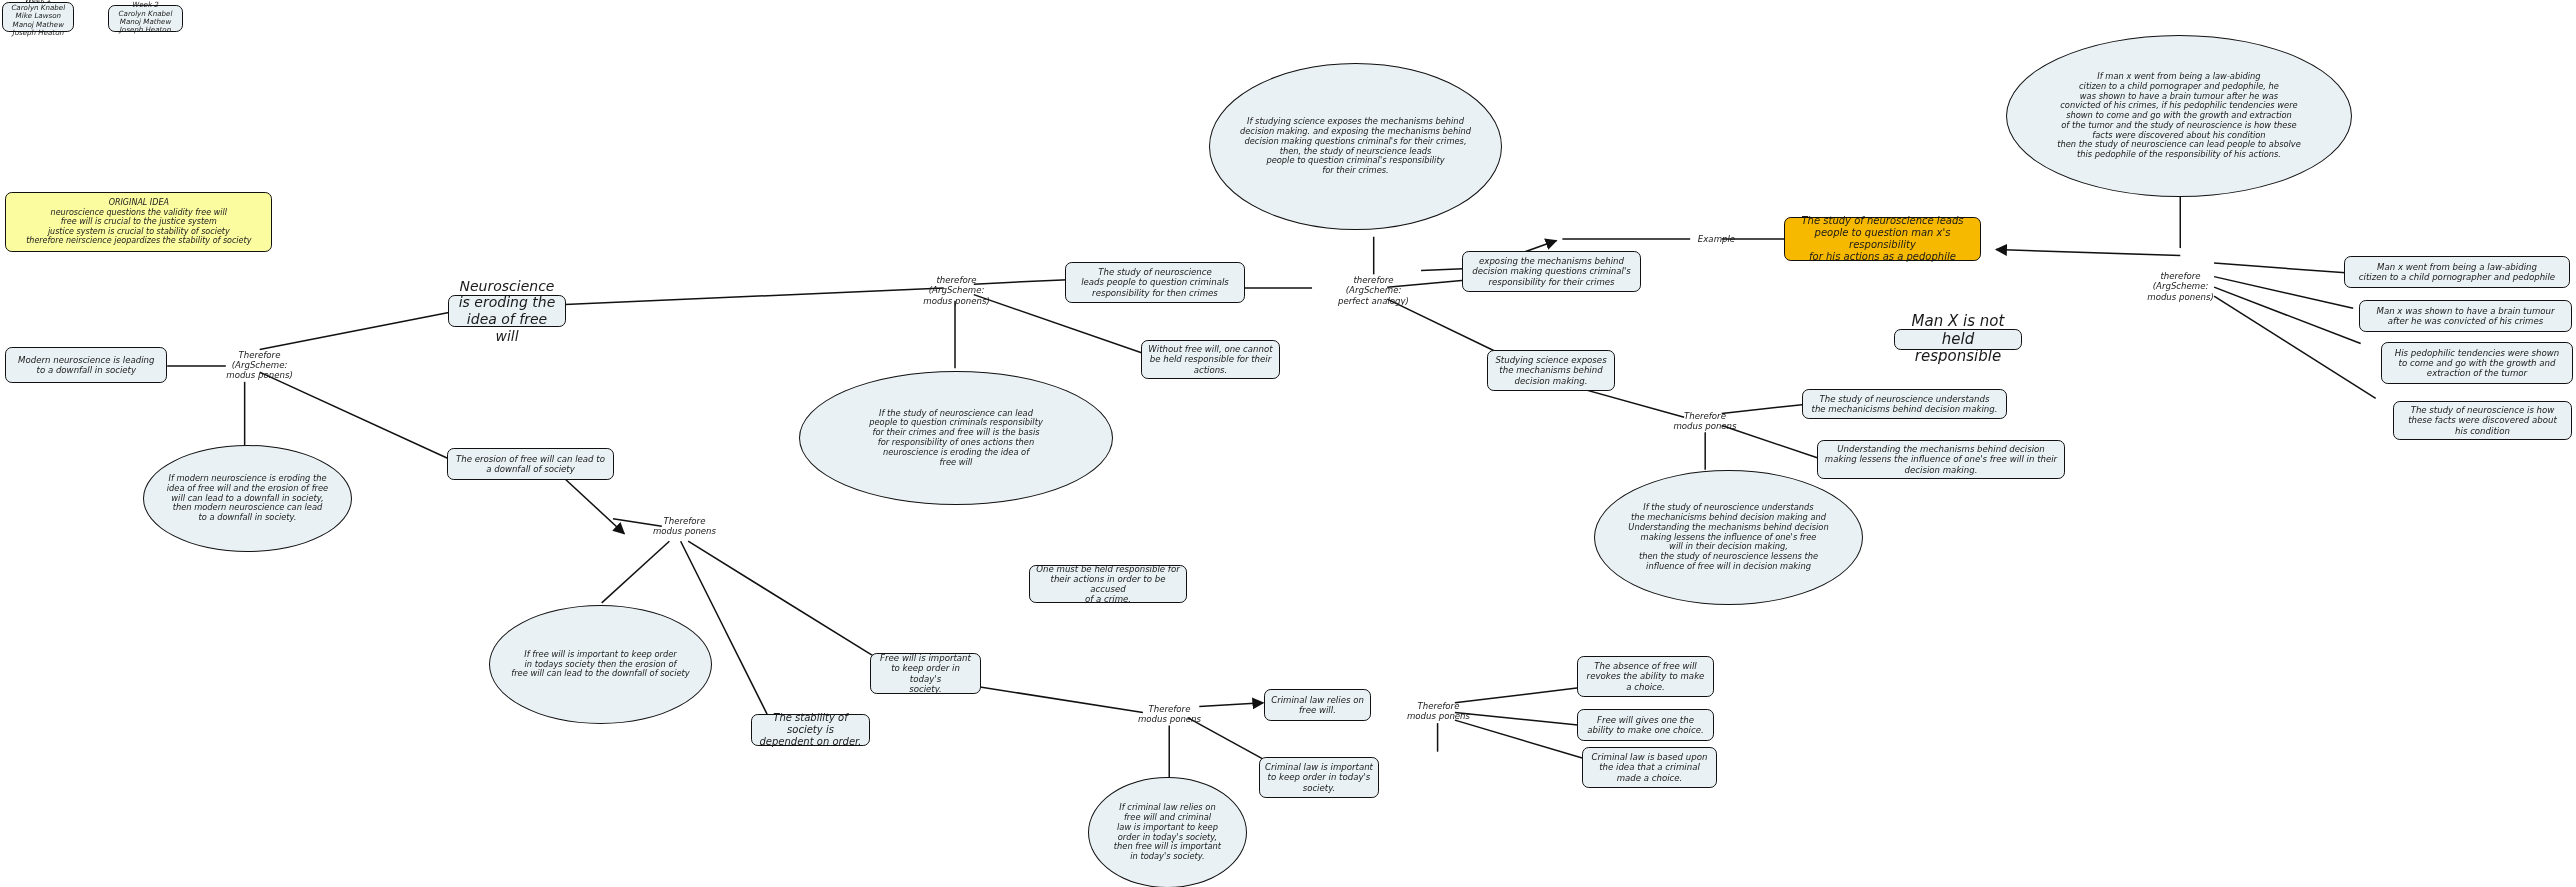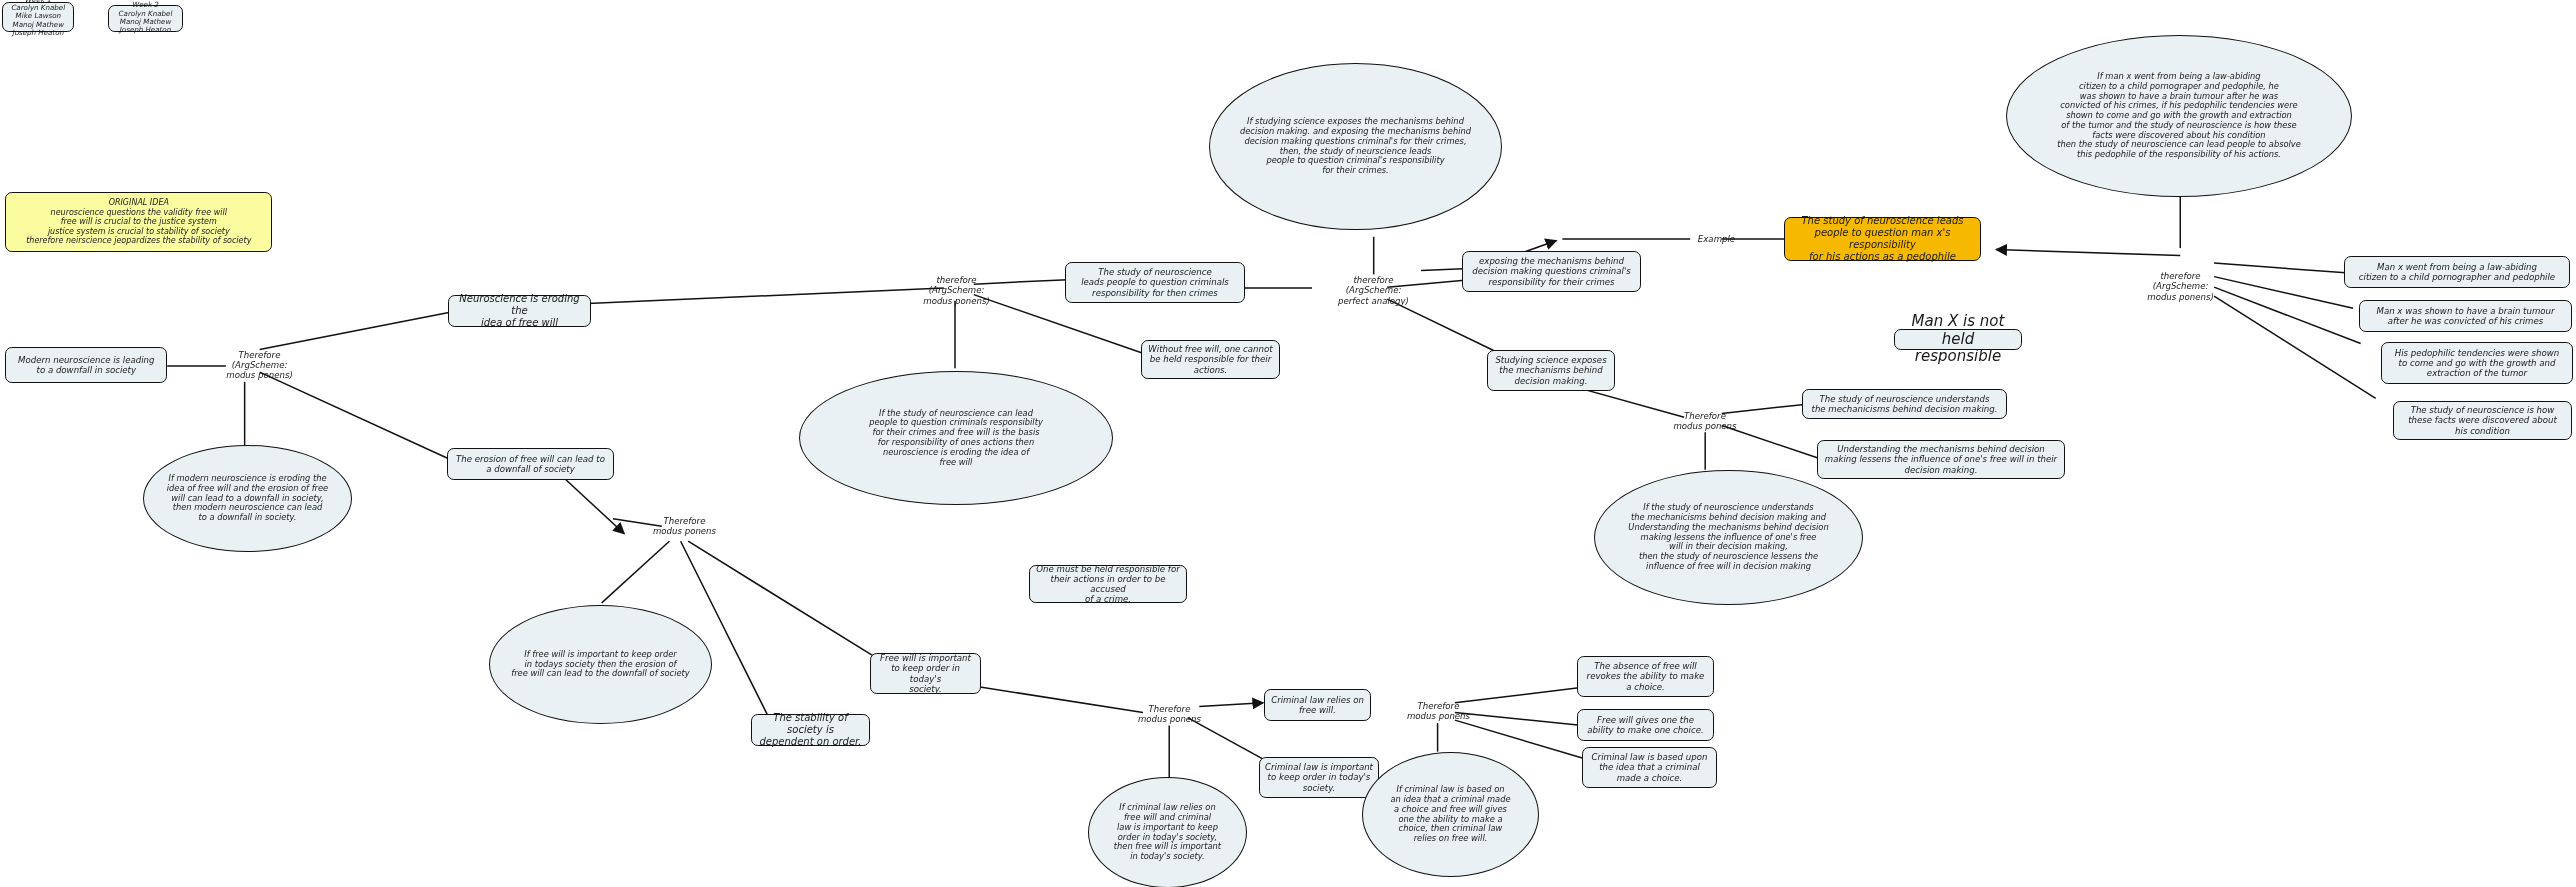--- a/index.html
+++ b/index.html
@@ -103,21 +103,21 @@
 to a downfall in society</div>
   <div class="node label" style="left:218px;top:343px;width:83px;height:44px;font-size:8.6px;">Therefore
 (ArgScheme:
 modus ponens)</div>
   <div class="node ellipse" style="left:143px;top:445px;width:209px;height:107px;font-size:8.3px;padding:0 21px;">If modern neuroscience is eroding the
 idea of free will and the erosion of free
 will can lead to a downfall in society,
 then modern neuroscience can lead
 to a downfall in society.</div>
 
-  <div class="node box pad" style="left:448px;top:295px;width:143px;height:32px;font-size:10px;">Neuroscience is eroding the
+  <div class="node box pad" style="left:448px;top:295px;width:118px;height:32px;font-size:14px;">Neuroscience is eroding the
 idea of free will</div>
   <div class="node box pad" style="left:447px;top:448px;width:167px;height:32px;font-size:8.6px;">The erosion of free will can lead to
 a downfall of society</div>
 
   <div class="node label" style="left:916px;top:271px;width:81px;height:39px;font-size:8.6px;">therefore
 (ArgScheme:
 modus ponens)</div>
   <div class="node box pad" style="left:1065px;top:262px;width:180px;height:41px;font-size:8.6px;">The study of neuroscience
 leads people to question criminals
 responsibility for then crimes</div>
@@ -214,26 +214,20 @@
 society.</div>
   <div class="node ellipse" style="left:1088px;top:777px;width:159px;height:111px;font-size:8.3px;padding:0 16.5px;">If criminal law relies on
 free will and criminal
 law is important to keep
 order in today's society,
 then free will is important
 in today's society.</div>
 
   <div class="node label" style="left:1397px;top:698px;width:83px;height:25.6px;font-size:8.6px;">Therefore
 modus ponens</div>
-  <div class="node ellipse" style="left:1362px;top:752px;width:177px;height:125px;font-size:8.3px;padding:0 18px;">If criminal law is based on
-an idea that a criminal made
-a choice and free will gives
-one the ability to make a
-choice, then criminal law
-relies on free will.</div>
   <div class="node box pad" style="left:1577px;top:656px;width:137px;height:41px;font-size:8.6px;">The absence of free will
 revokes the ability to make
 a choice.</div>
   <div class="node box pad" style="left:1577px;top:709px;width:137px;height:32px;font-size:8.6px;">Free will gives one the
 ability to make one choice.</div>
   <div class="node box pad" style="left:1582px;top:747px;width:135px;height:41px;font-size:8.6px;">Criminal law is based upon
 the idea that a criminal
 made a choice.</div>
 
 </div>

